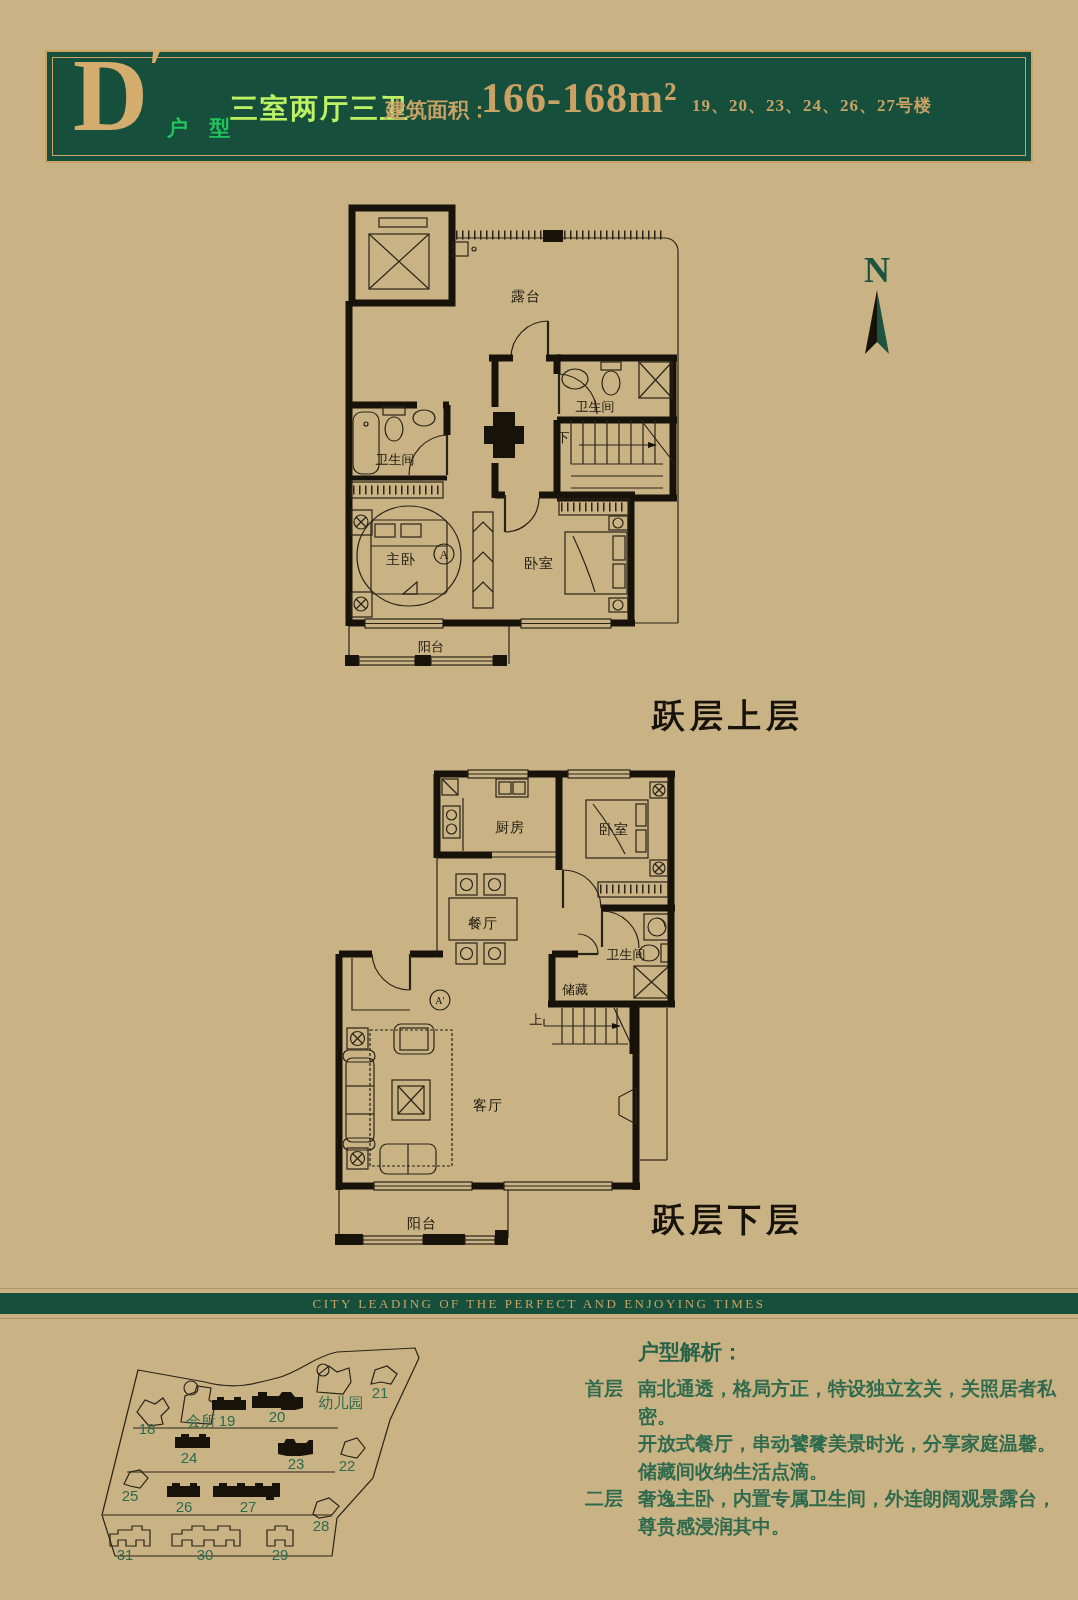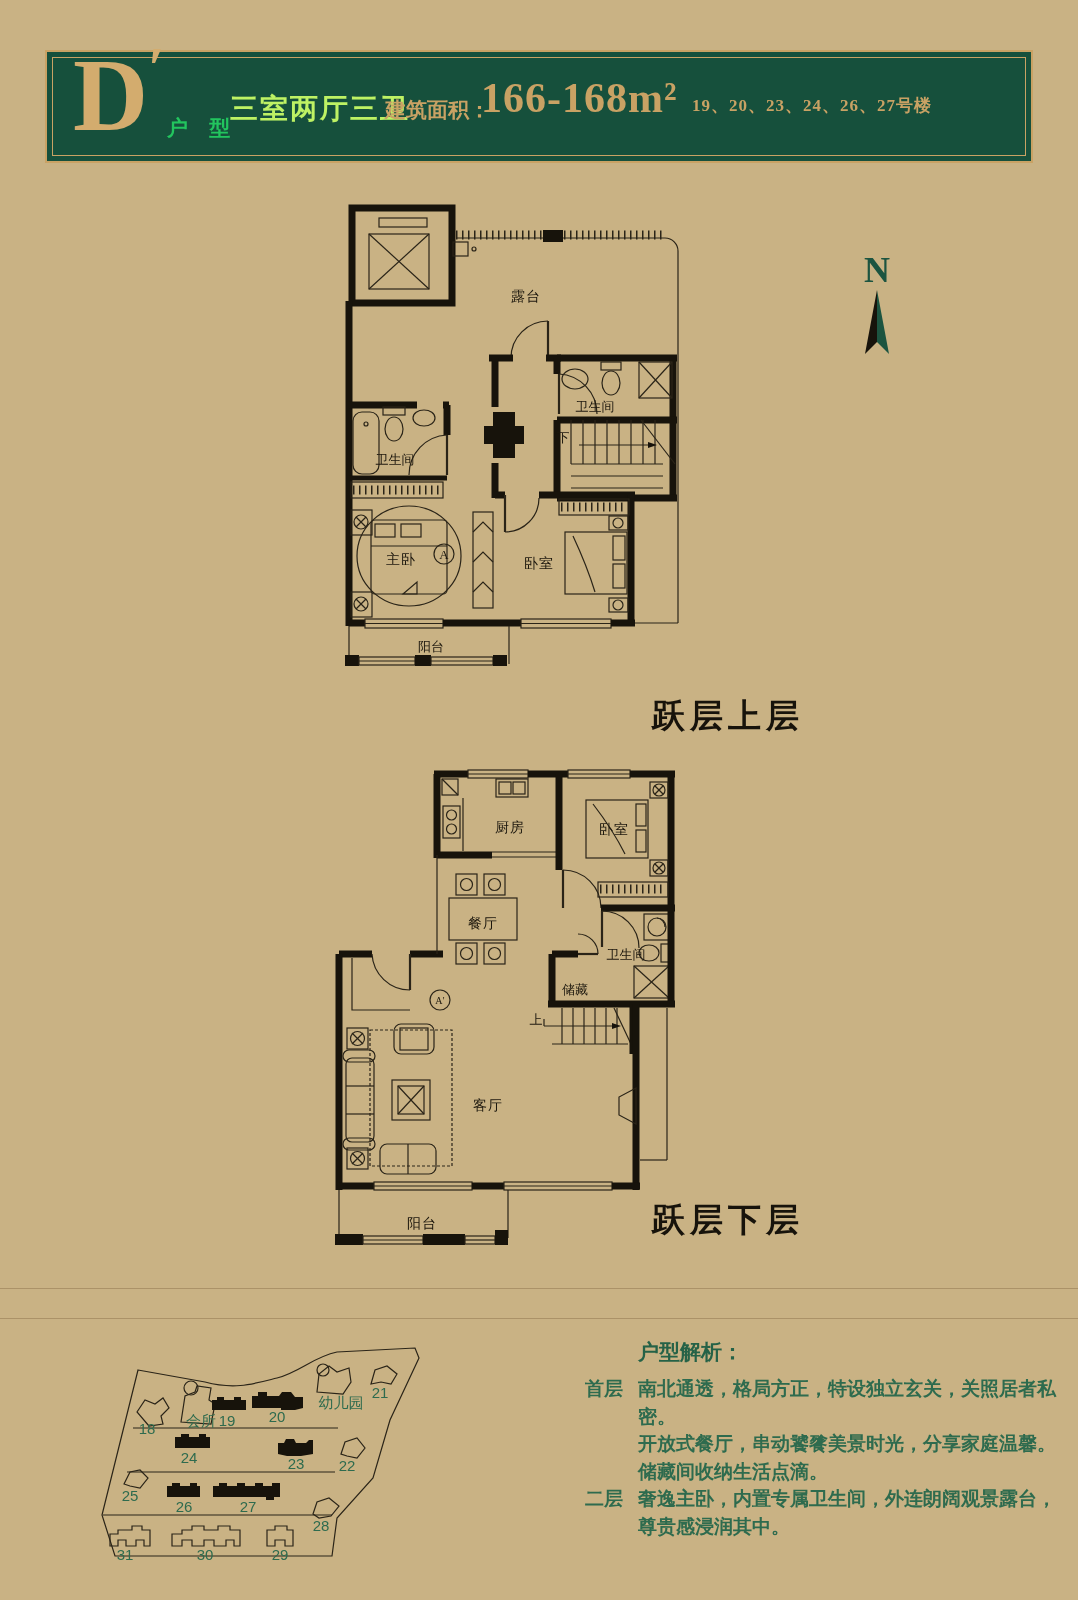--- a/index.html
+++ b/index.html
@@ -447,20 +447,21 @@
       <rect x="93" y="476" width="42" height="11" class="blk"></rect>
       <rect x="135" y="478" width="30" height="8" class="t"></rect>
         <line x1="135" y1="482" x2="165" y2="482" class="t"></line>
       <rect x="165" y="472" width="13" height="15" class="blk"></rect>
       <text x="92" y="470" class="rm" text-anchor="middle">阳台</text>
     </g>
   </svg>
   <div class="cap cap-low">跃层下层</div>
 
   <div class="rule" style="top:1288px"></div>
+  <div class="banner">CITY LEADING OF THE PERFECT AND ENJOYING TIMES</div>
   <div class="rule" style="top:1318px"></div>
 
   <svg style="left:85px;top:1332px" width="370" height="255" viewBox="0 0 370 255">
     <g class="t">
       <path d="M53,38 L120,50 C150,58 168,52 192,46 C215,40 228,25 252,20 L330,16 L334,26 L305,88 L288,146 L252,186 L247,224 L30,224 L17,183 Z"></path>
       <path d="M48,96 L253,96"></path>
       <path d="M42,140 L250,140"></path>
       <path d="M18,183 L247,183"></path>
     </g>
 

